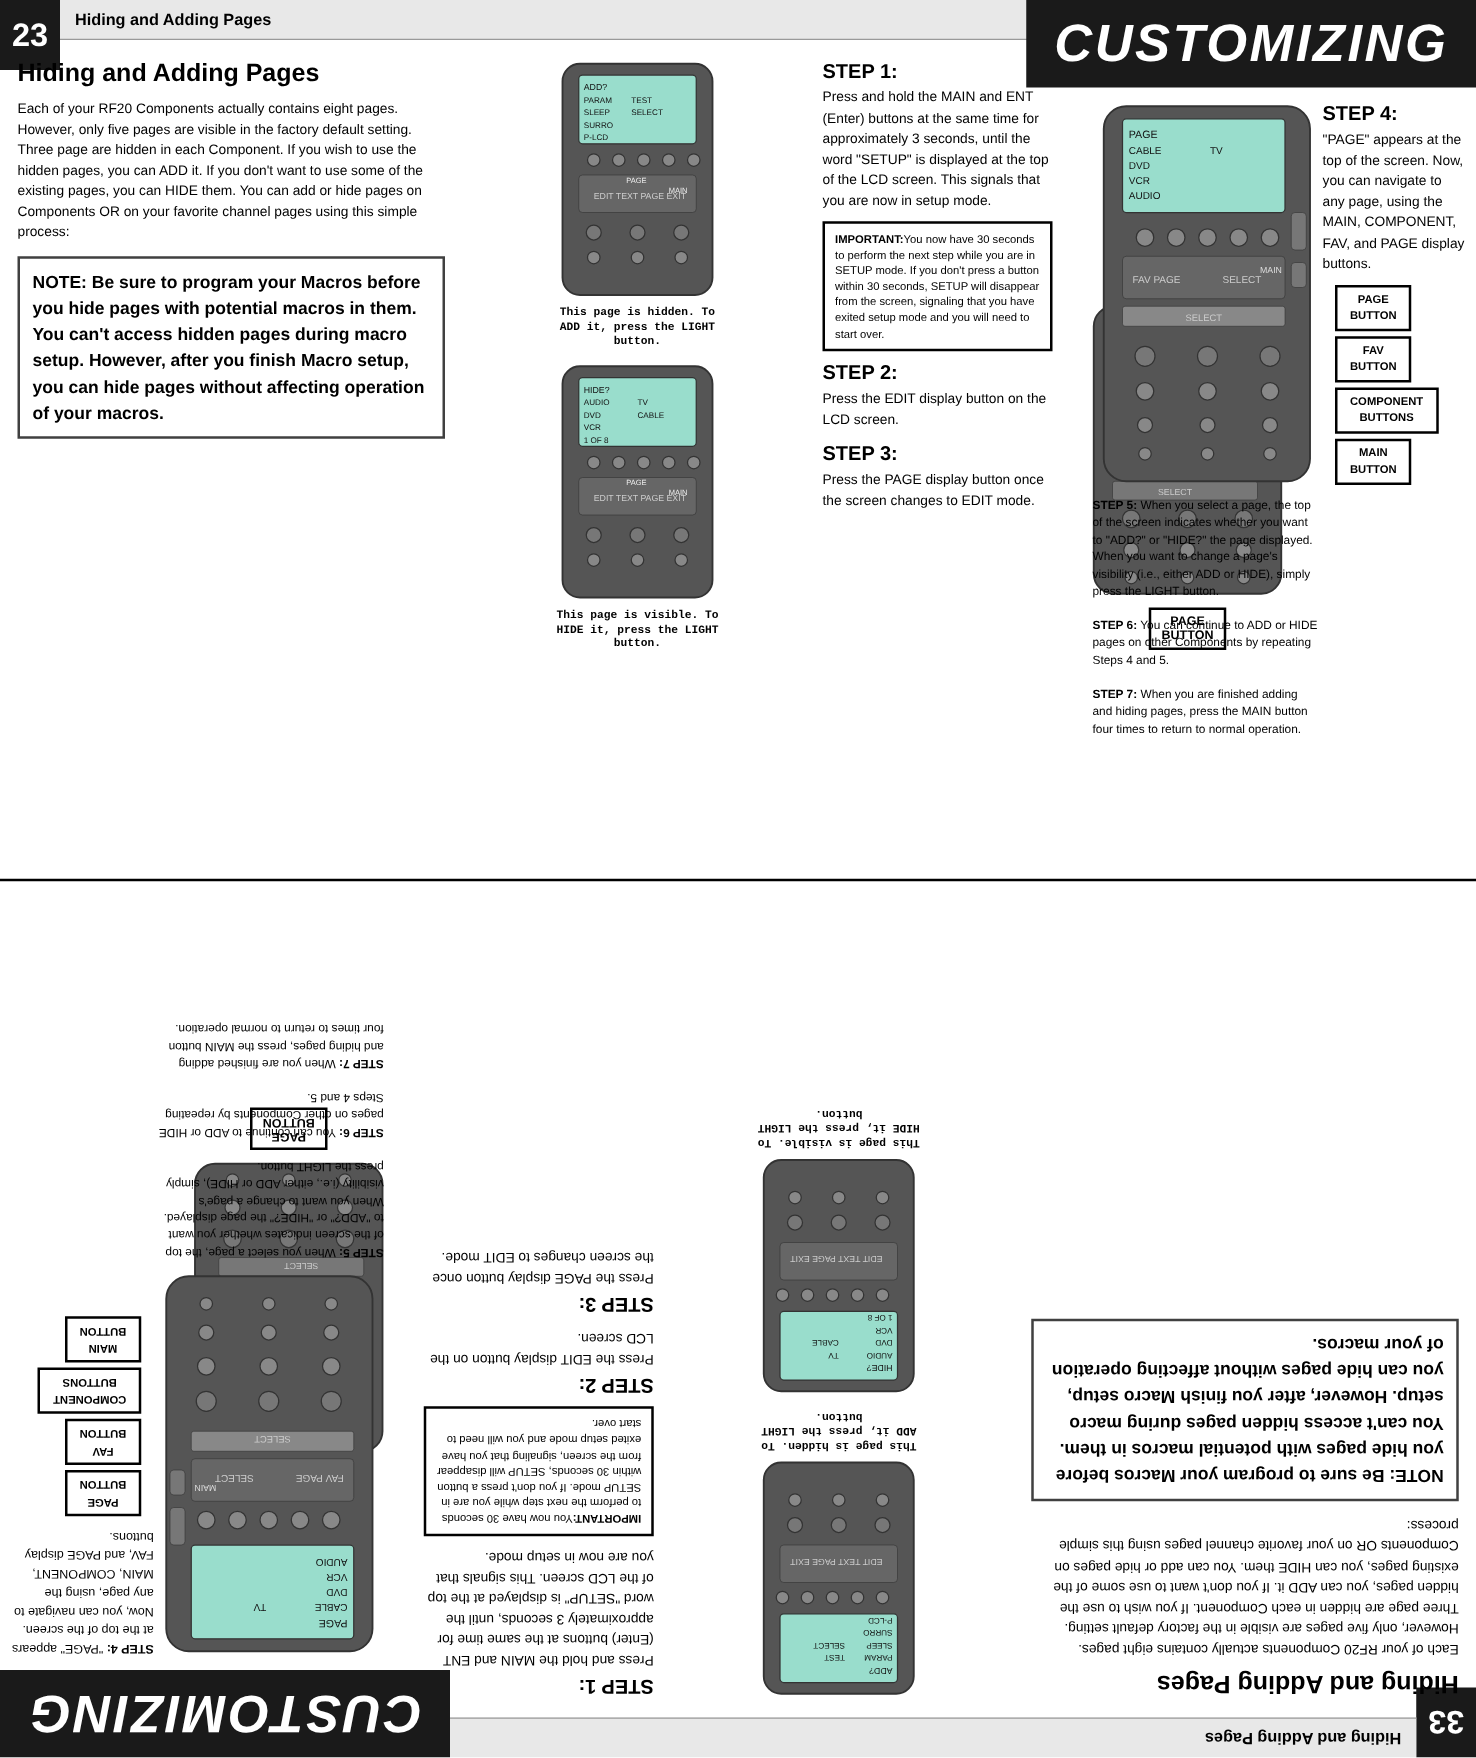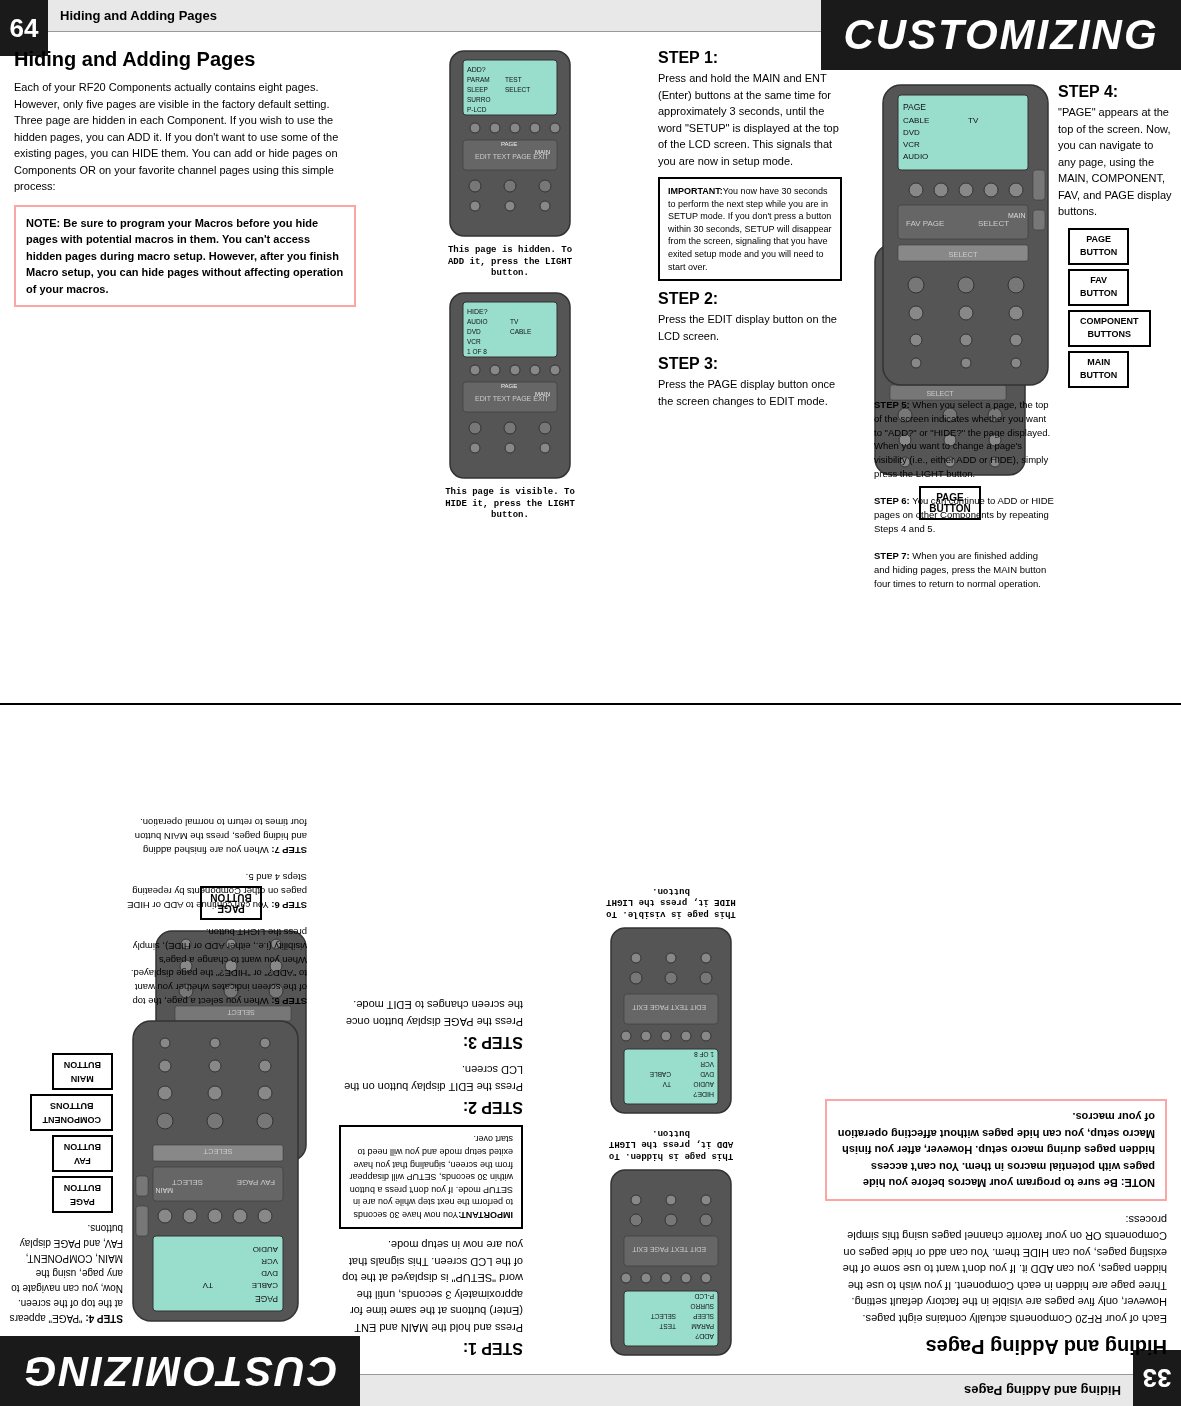--- a/index.html
+++ b/index.html
@@ -67,24 +67,24 @@
       margin-bottom: 8px;
     }
 
     .body-text {
       font-size: 11px;
       line-height: 1.5;
       margin-bottom: 8px;
     }
 
     .note-box {
-      border: 2px solid #fca5a5;
+      border: 2px solid #404040;
       padding: 8px 10px;
       margin: 10px 0;
-      font-size: 11px;
+      font-size: 14px;
       line-height: 1.5;
     }
 
     .step {
       margin-bottom: 8px;
       font-size: 11px;
       line-height: 1.5;
     }
 
     .step-label {
@@ -140,21 +140,21 @@
       padding: 12px 14px;
     }
 
   </style>
 </head>
 <body>
 
 <div class="top-page">
 
   <div class="page-num-box">
-    <span>64</span>
+    <span>23</span>
   </div>
 
   <div class="header-bar">
     <span>Hiding and Adding Pages</span>
   </div>
 
   <div class="header-title-right">
     <span>CUSTOMIZING</span>
   </div>
 

